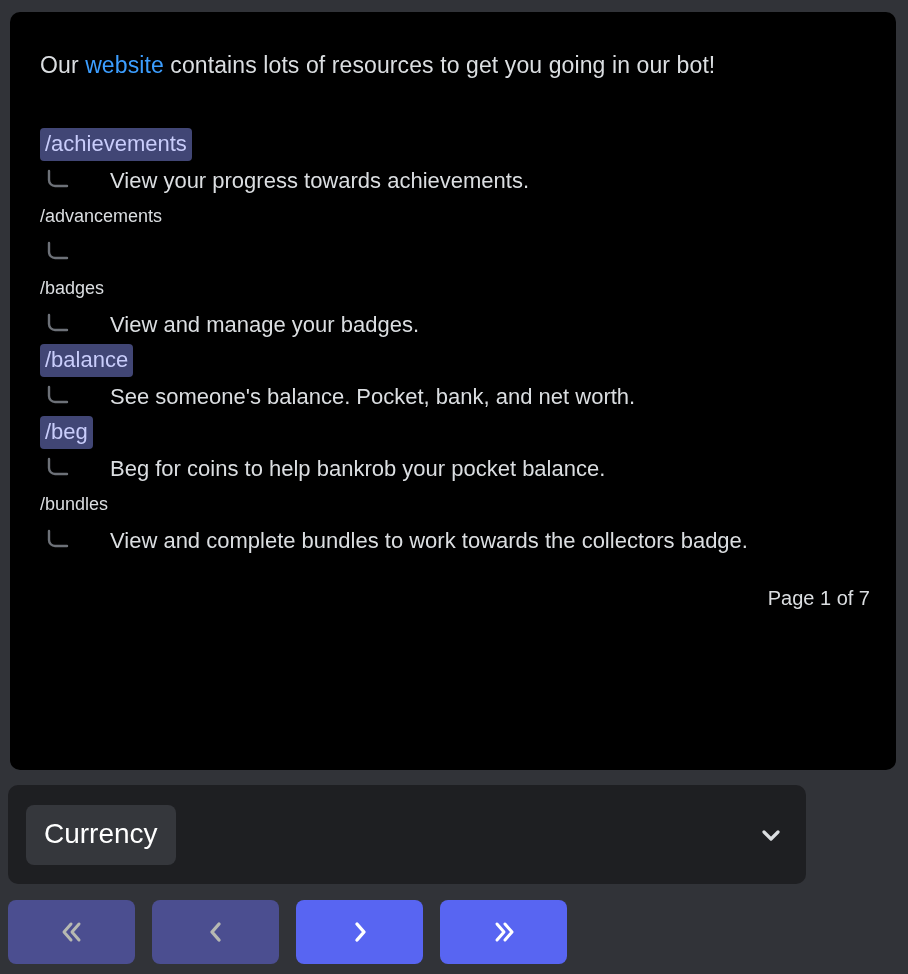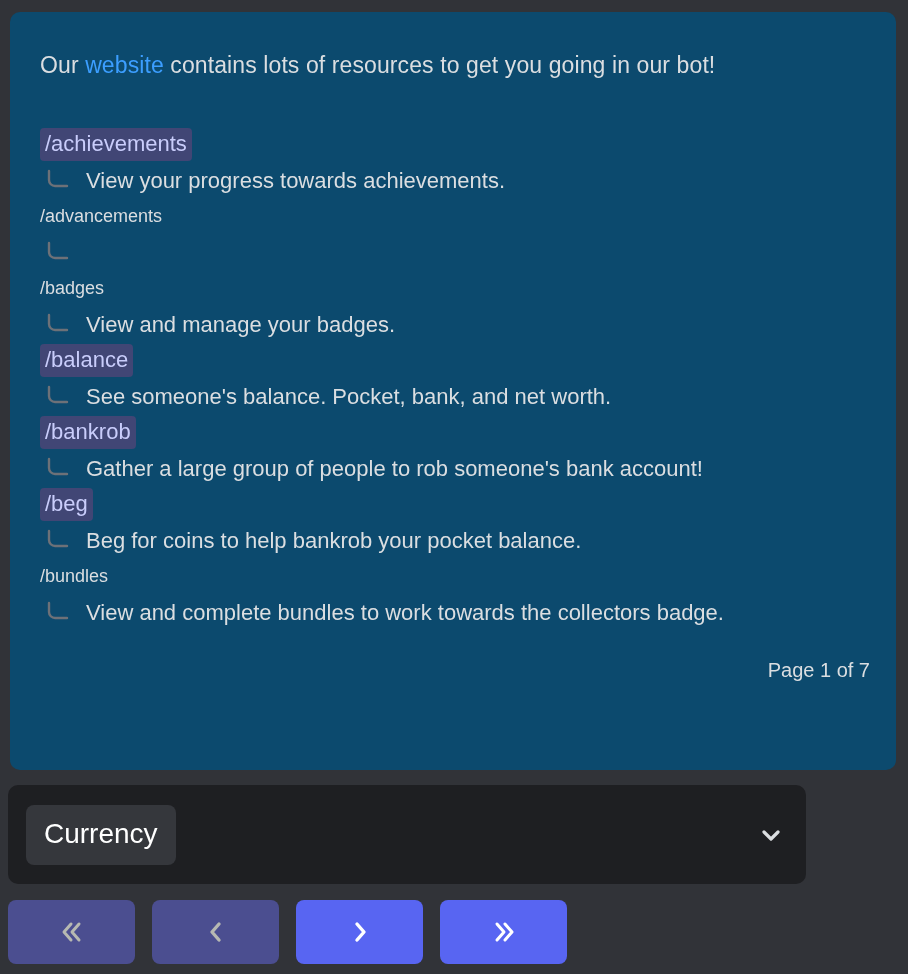--- a/index.html
+++ b/index.html
@@ -23,21 +23,21 @@
     background: #313338;
   }
 
   
   .embed {
     position: absolute;
     left: 10px;
     top: 12px;
     width: 886px;
     height: 758px;
-    background: #0c4a6e;
+    background: #000000;
     border-radius: 10px;
     padding: 38px 26px 0 30px;
   }
 
   .intro {
     font-size: 23px;
     line-height: 30px;
     color: #dbdee1;
     letter-spacing: 0.1px;
     white-space: nowrap;
@@ -82,20 +82,21 @@
     line-height: 22px;
     padding: 5px 0 6px 0;
     white-space: nowrap;
   }
 
   .cmd-desc-row {
     height: 39px;
     display: flex;
     align-items: center;
     padding-left: 4px;
+    gap: 24px;
   }
 
   .corner-icon {
     width: 28px;
     height: 26px;
     flex: 0 0 28px;
     position: relative;
     margin-right: 14px;
   }
 
@@ -241,33 +242,20 @@
           <div class="cmd-name-row">
             <span class="cmd-pill">/balance</span>
           </div>
           <div class="cmd-desc-row">
             <span class="corner-icon">
               <svg width="28" height="26" viewBox="0 0 28 26" fill="none">
                 <path d="M5 3 L5 12 A6 6 0 0 0 11 18 L23 18" stroke="#6d7178" stroke-width="2.4" stroke-linecap="round" fill="none"></path>
               </svg>
             </span>
             <span class="cmd-desc">See someone's balance. Pocket, bank, and net worth.</span>
-          </div>
-        </div>
-        <div class="cmd-entry">
-          <div class="cmd-name-row">
-            <span class="cmd-pill">/bankrob</span>
-          </div>
-          <div class="cmd-desc-row">
-            <span class="corner-icon">
-              <svg width="28" height="26" viewBox="0 0 28 26" fill="none">
-                <path d="M5 3 L5 12 A6 6 0 0 0 11 18 L23 18" stroke="#6d7178" stroke-width="2.4" stroke-linecap="round" fill="none"></path>
-              </svg>
-            </span>
-            <span class="cmd-desc">Gather a large group of people to rob someone's bank account!</span>
           </div>
         </div>
         <div class="cmd-entry">
           <div class="cmd-name-row">
             <span class="cmd-pill">/beg</span>
           </div>
           <div class="cmd-desc-row">
             <span class="corner-icon">
               <svg width="28" height="26" viewBox="0 0 28 26" fill="none">
                 <path d="M5 3 L5 12 A6 6 0 0 0 11 18 L23 18" stroke="#6d7178" stroke-width="2.4" stroke-linecap="round" fill="none"></path>

